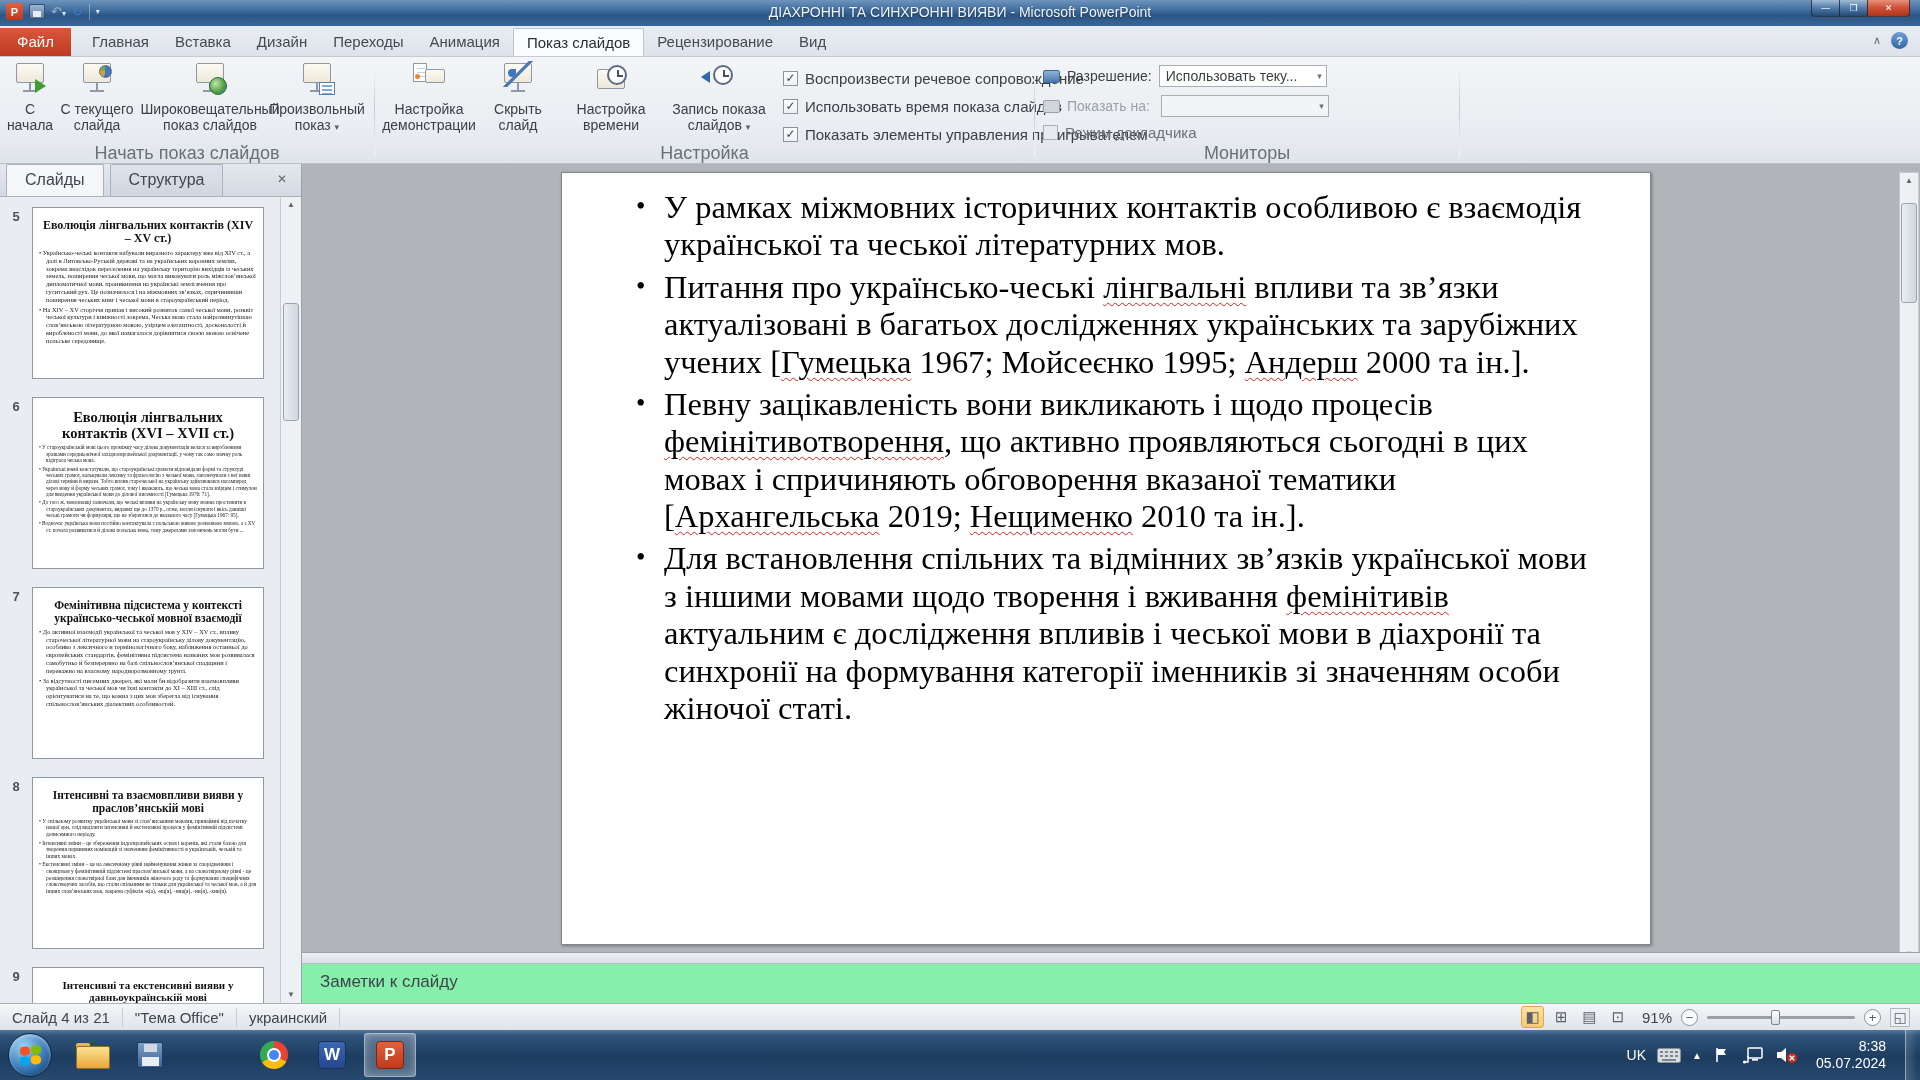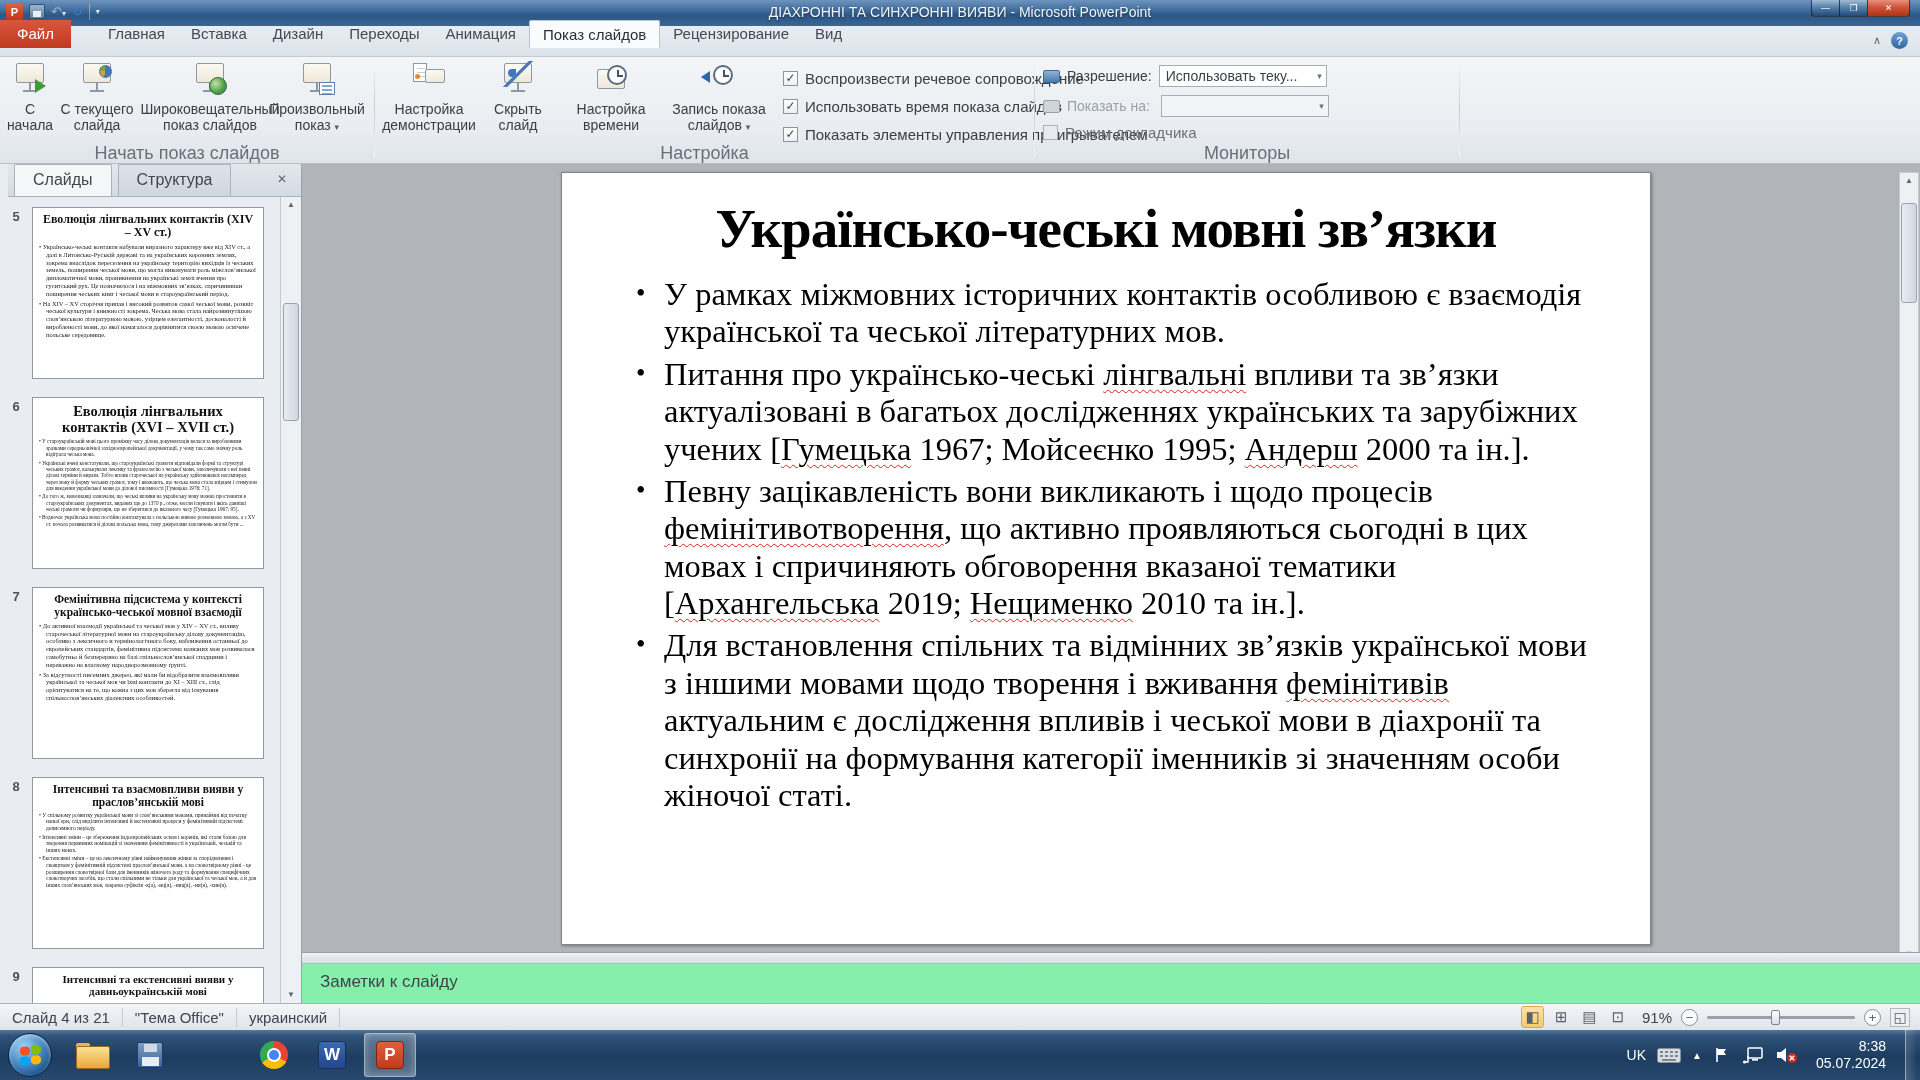--- a/index.html
+++ b/index.html
@@ -21,21 +21,21 @@
   .winbtns { position:absolute; right:10px; top:0; display:flex; }
   .wb { height:17px; border:1px solid rgba(20,30,45,.75); border-top:none; display:flex; align-items:center; justify-content:center;
     color:#fff; font-size:9px; background:linear-gradient(rgba(255,255,255,.35),rgba(255,255,255,.06) 45%,rgba(0,0,0,.12)); }
   .wb-min { width:29px; border-radius:0 0 0 4px; }
   .wb-max { width:27px; border-left:none; border-right:none; }
   .wb-close { width:43px; border-radius:0 0 4px 0; background:linear-gradient(#e8927c,#d0543a 45%,#b03318); }
 
   
   .tabrow { position:absolute; left:0; top:26px; width:1920px; height:31px;
     background:linear-gradient(#e9edf2,#dde3ea); border-bottom:1px solid #c3cad2; }
-  .tabs { position:absolute; left:0; bottom:8px; display:flex; align-items:flex-end; height:28px;gap:16px; }
+  .tabs { position:absolute; left:0; bottom:0; display:flex; align-items:flex-end; height:28px; }
   .tab-file { background:linear-gradient(#d8573c,#bf3a20); color:#fff; padding:5px 17px 6px; font-size:15px; margin-right:8px; height:28px; }
   .tab { padding:5px 13px 6px; font-size:15px; color:#444a51; height:28px; }
   .tab.active { background:#fafbfc; border:1px solid #bcc4cd; border-bottom:none; border-radius:2px 2px 0 0; color:#2b2f33; }
   .tabrow-right { position:absolute; right:12px; top:6px; display:flex; gap:10px; align-items:center; }
   .rib-min-caret { color:#5f666d; font-size:11px; }
   .help-btn { width:17px; height:17px; border-radius:50%; background:linear-gradient(#6fa0d8,#31669f); color:#fff;
     font-size:11px; font-weight:bold; display:flex; align-items:center; justify-content:center; }
 
   
   .ribbon { position:absolute; left:0; top:57px; width:1920px; height:107px;
@@ -77,29 +77,29 @@
   .combo .arr { position:absolute; right:4px; font-size:9px; color:#6a7077; }
   .combo.disabled { background:#f2f4f6; }
   .mini-mon { width:17px; height:13px; border:1px solid #44668c; background:linear-gradient(#8fb4da,#4a79ab); border-radius:2px; }
   .mini-mon.gray { border-color:#9aa1a8; background:#cfd5db; }
   .mg-row { position:absolute; display:flex; align-items:center; gap:7px; }
   .mg-lab { font-size:14px; color:#3b4045; white-space:nowrap; }
   .mg-lab.dis { color:#9aa1a8; }
 
   
   .panel { position:absolute; left:0; top:164px; width:302px; bottom:77px; background:#e9edf2; border-right:1px solid #9aa2ab; }
-  .panel-tabs { position:absolute; left:8px; top:0; right:0; height:33px; background:linear-gradient(#e3e8ee,#d4dae1); border-bottom:1px solid #aab2bb; display:flex; align-items:flex-end; }
+  .panel-tabs { position:absolute; left:0; top:0; right:0; height:33px; background:linear-gradient(#e3e8ee,#d4dae1); border-bottom:1px solid #aab2bb; display:flex; align-items:flex-end; }
   .ptab { font-size:16px; padding:6px 18px 7px; color:#40464d; border:1px solid #aab2bb; border-bottom:none; border-radius:2px 2px 0 0; margin-left:6px;
     background:linear-gradient(#dde3ea,#cfd6de); }
   .ptab.active { background:#f4f6f8; }
   .ptab-close { margin-left:auto; margin-right:10px; margin-bottom:8px; font-size:12px; color:#5f666d; width:18px; height:16px; text-align:center; }
   .thumbs { position:absolute; left:0; top:33px; right:22px; bottom:0; overflow:hidden; padding-top:10px; }
   .thumb-row { display:flex; margin-bottom:18px; }
   .tnum { width:32px; text-align:center; font-size:13px; font-weight:bold; color:#4c5258; padding-top:2px; }
-  .tbox { width:232px; height:172px; background:#fff; border:1px solid #9099a3; overflow:hidden; padding:5px 6px; font-family:"Liberation Serif",serif; }
+  .tbox { width:232px; height:172px; background:#fff; border:1px solid #9099a3; overflow:hidden; padding:11px 6px; font-family:"Liberation Serif",serif; }
   .ttitle { text-align:center; font-weight:bold; line-height:1.12; margin-bottom:3px; color:#111; }
   .tb { padding-left:7px; text-indent:-7px; margin-bottom:2px; color:#222; line-height:1.22; }
   .thumb-row:nth-child(1) .ttitle { font-size:12px; } .thumb-row:nth-child(1) .tbody { font-size:6.4px; }
   .thumb-row:nth-child(2) .ttitle { font-size:14.5px; } .thumb-row:nth-child(2) .tbody { font-size:5.2px; }
   .thumb-row:nth-child(3) .ttitle { font-size:11.5px; } .thumb-row:nth-child(3) .tbody { font-size:6.4px; }
   .thumb-row:nth-child(4) .ttitle { font-size:11.5px; } .thumb-row:nth-child(4) .tbody { font-size:5.4px; }
   .thumb-row:nth-child(5) .ttitle { font-size:11px; }
   .pscroll { position:absolute; right:0; top:33px; width:21px; bottom:0; background:#eef1f4; border-left:1px solid #c3cad1; }
   .sarrow { position:absolute; left:0; width:100%; height:16px; font-size:8px; color:#5f666d; text-align:center; line-height:16px; }
   .sthumb { position:absolute; left:2px; width:16px; border:1px solid #9aa4af; border-radius:3px; background:linear-gradient(90deg,#e9edf2,#cfd6de); }
@@ -387,21 +387,20 @@
       </div>
     <div class="pscroll">
       <div class="sarrow" style="top:0;">▲</div>
       <div class="sthumb" style="top:106px;height:118px;"></div>
       <div class="sarrow" style="bottom:0;">▼</div>
     </div>
   </div>
 
   <div class="main">
     <div class="slide">
-      <div class="slide-title">Українсько-чеські мовні зв’язки</div>
       <div class="bullets" id="slide-bullets">
           <div class="bullet"><span class="dot">•</span><span><span>У рамках міжмовних історичних контактів особливою є взаємодія української та чеської літературних мов.</span></span></div>
           <div class="bullet"><span class="dot">•</span><span><span>Питання про українсько-чеські </span><span class="sq">лінгвальні</span><span> впливи та зв’язки актуалізовані в багатьох дослідженнях українських та зарубіжних учених [</span><span class="sq">Гумецька</span><span> 1967; Мойсеєнко 1995; </span><span class="sq">Андерш</span><span> 2000 та ін.].</span></span></div>
           <div class="bullet"><span class="dot">•</span><span><span>Певну зацікавленість вони викликають і щодо процесів </span><span class="sq">фемінітивотворення</span><span>, що активно проявляються сьогодні в цих мовах і спричиняють обговорення вказаної тематики [</span><span class="sq">Архангельська</span><span> 2019; </span><span class="sq">Нещименко</span><span> 2010 та ін.].</span></span></div>
           <div class="bullet"><span class="dot">•</span><span><span>Для встановлення спільних та відмінних зв’язків української мови з іншими мовами щодо творення і вживання </span><span class="sq">фемінітивів</span><span> актуальним є дослідження впливів і чеської мови в діахронії та синхронії на формування категорії іменників зі значенням особи жіночої статі.</span></span></div>
         </div>
     </div>
     <div class="vscroll">
       <div class="sarrow" style="top:0;">▲</div>
       <div class="vthumb"></div>

